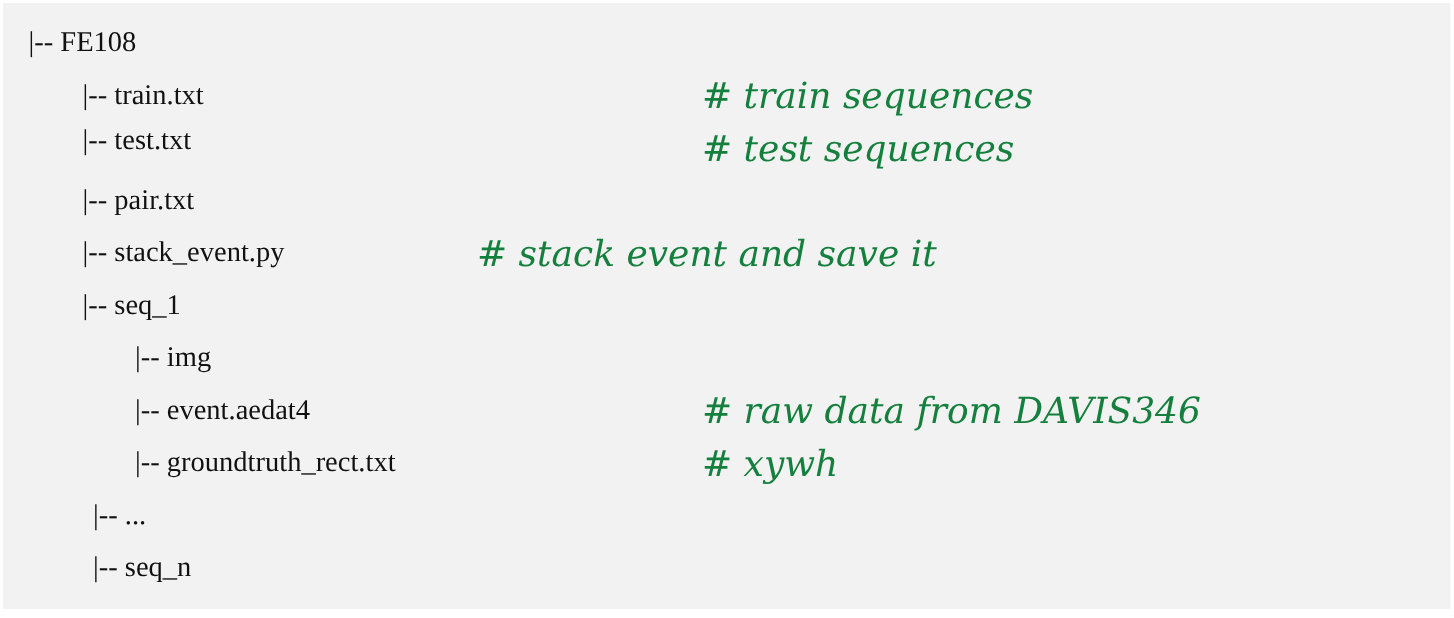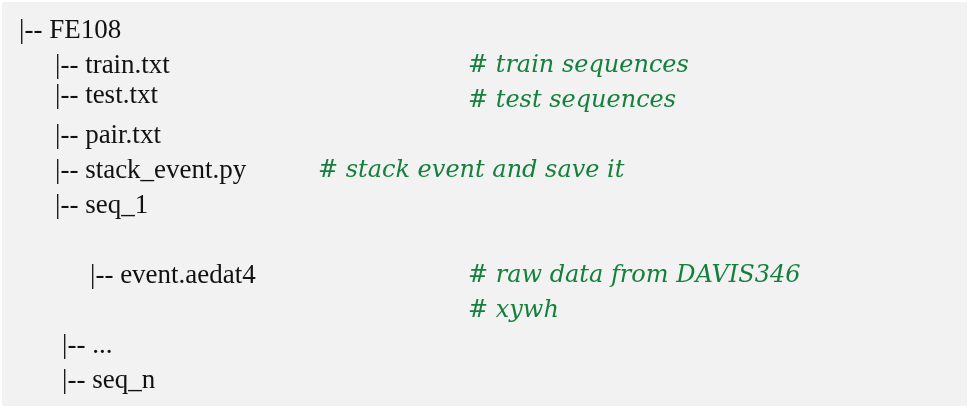--- a/index.html
+++ b/index.html
@@ -6,21 +6,21 @@
   body { width: 969px; height: 412px; position: relative; overflow: hidden; }
   .box {
     position: absolute; left: 2px; top: 2px; width: 965px; height: 404px;
     background: #f2f2f2;
   }
   .line {
     position: absolute; white-space: pre;
     font-family: "DejaVu Serif", "Liberation Serif", serif;
     font-size: 24px; line-height: 30px; color: #111111;
   }
-  .name { font-family: "Liberation Serif", "DejaVu Serif", serif; font-size: 27px; }
+  .name { font-family: "Liberation Serif", "DejaVu Serif", serif; font-size: 19px; }
   .comment {
     position: absolute; white-space: pre; font-style: italic;
     font-family: "DejaVu Serif", "Liberation Serif", serif;
     font-size: 24px; line-height: 30px; color: #15803d;
   }
 </style>
 </head>
 <body>
 
 <div class="box">
@@ -32,22 +32,24 @@
   <div class="line name" style="left:53px; top:77px;text-align:center;">|-- test.txt</div>
   <div class="comment" style="left:466px; top:82px;"># test sequences</div>
 
   <div class="line name" style="left:53px; top:117px;">|-- pair.txt</div>
 
   <div class="line name" style="left:53px; top:152px;">|-- stack_event.py</div>
   <div class="comment" style="left:316px; top:152px;"># stack event and save it</div>
 
   <div class="line name" style="left:53px; top:187px;">|-- seq_1</div>
 
+  <div class="line name" style="left:88px; top:222px;">|-- img</div>
 
   <div class="line name" style="left:88px; top:257px;">|-- event.aedat4</div>
   <div class="comment" style="left:466px; top:257px;"># raw data from DAVIS346</div>
 
+  <div class="line name" style="left:88px; top:292px;">|-- groundtruth_rect.txt</div>
   <div class="comment" style="left:466px; top:292px;"># xywh</div>
 
   <div class="line name" style="left:60px; top:327px;">|-- ...</div>
 
   <div class="line name" style="left:60px; top:362px;">|-- seq_n</div>
 </div>
 
 </body></html>

